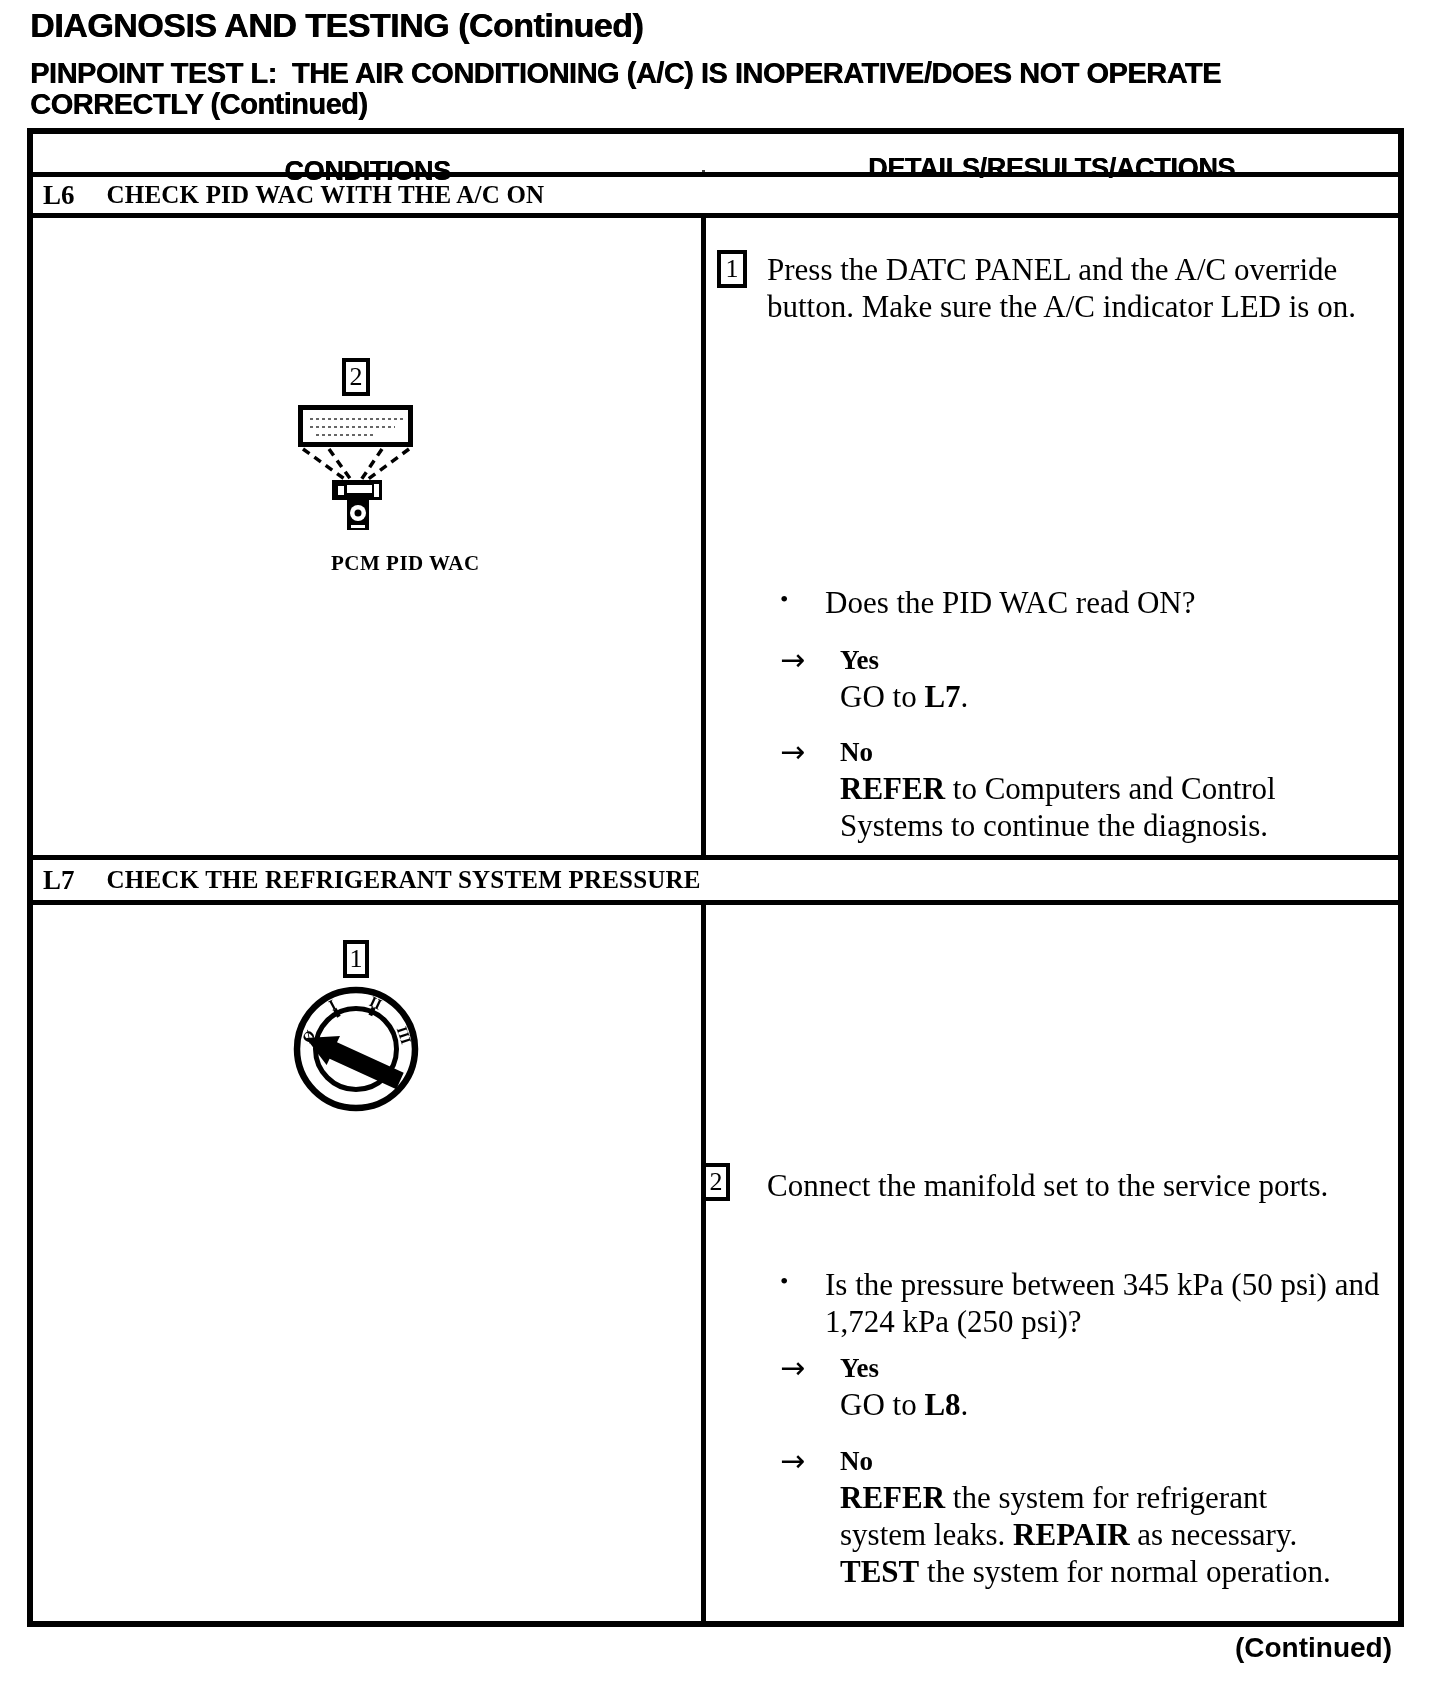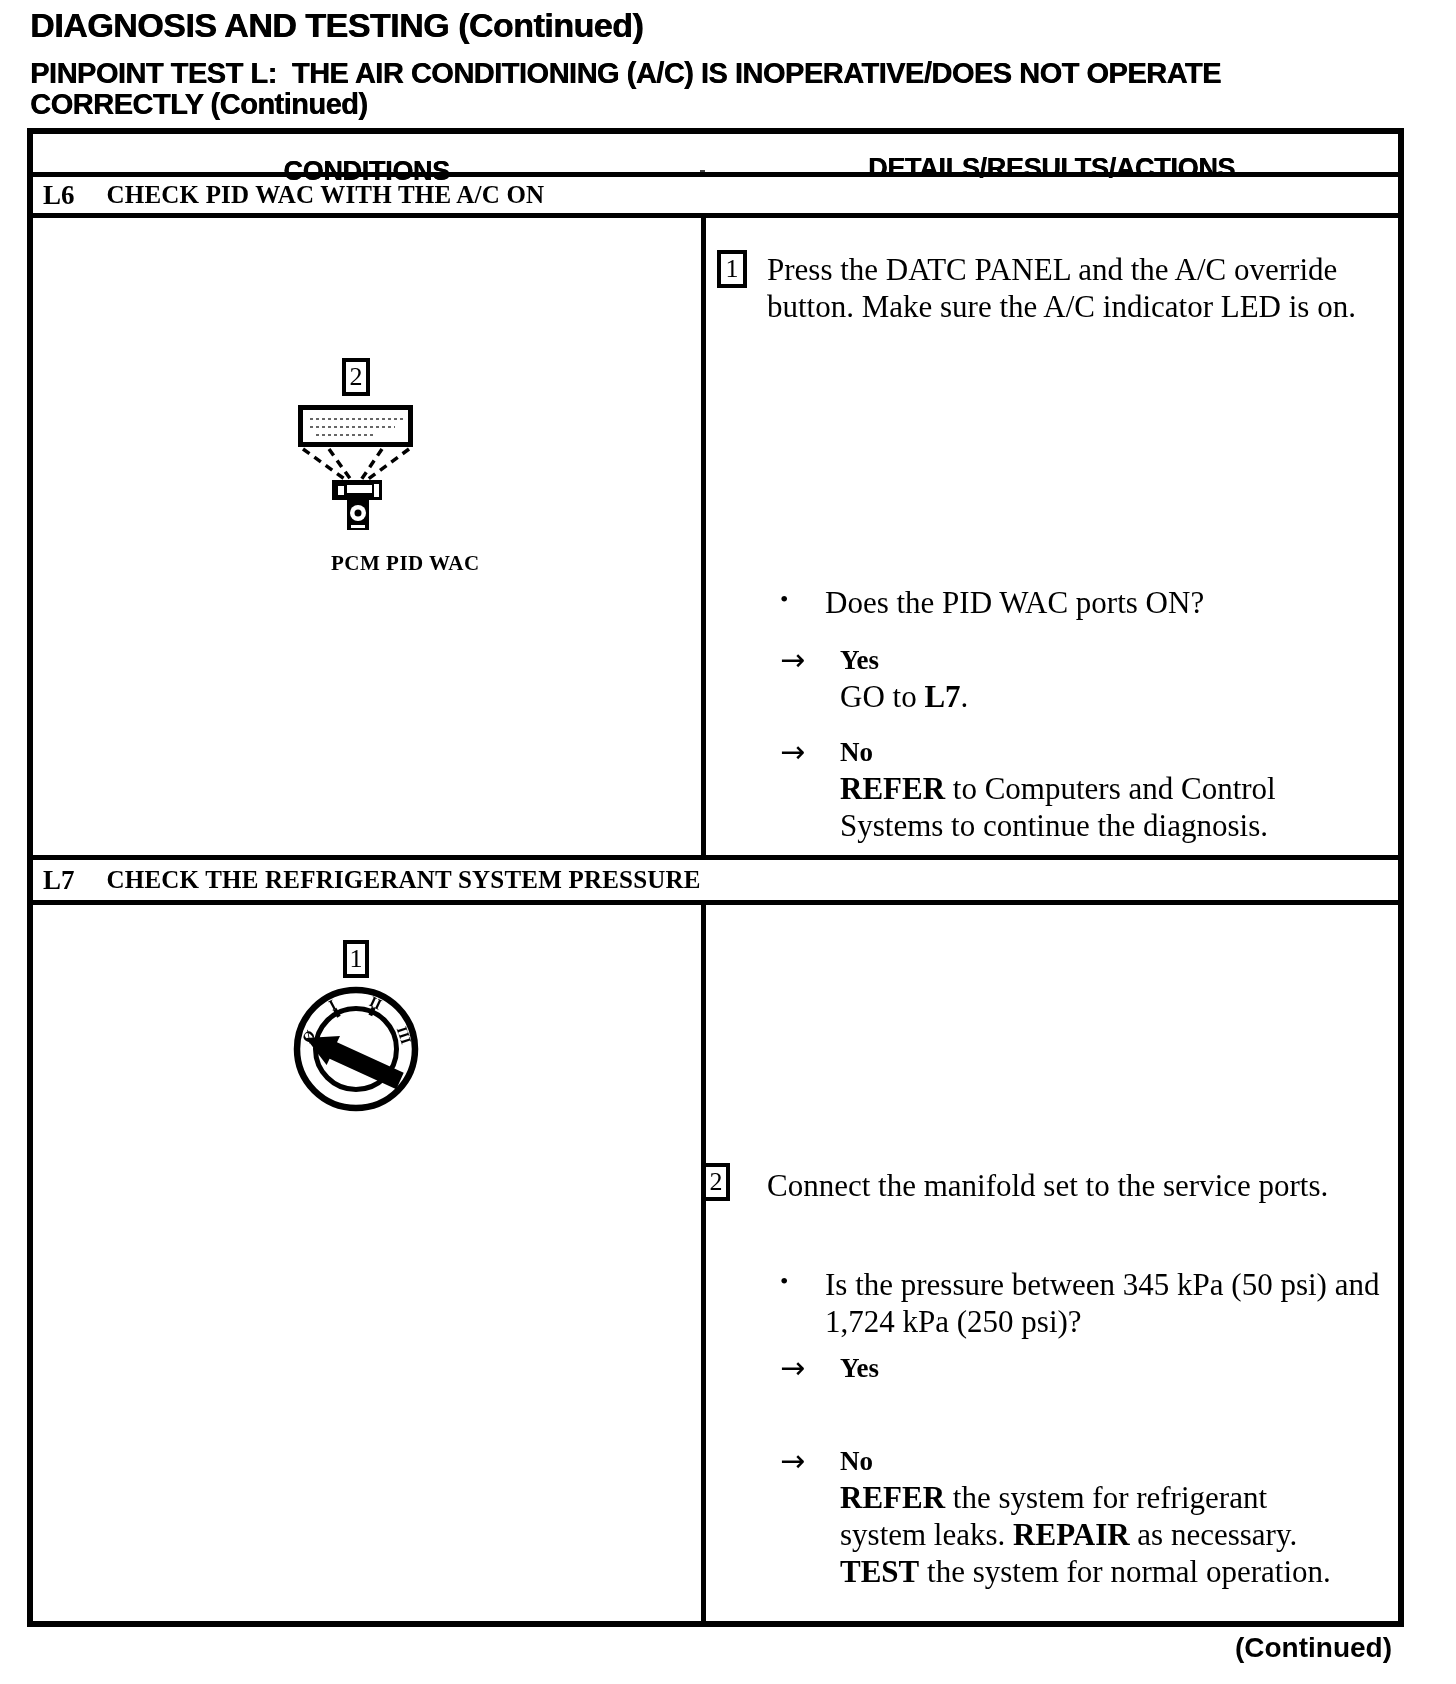--- a/index.html
+++ b/index.html
@@ -7,21 +7,21 @@
        font-family:"Liberation Serif",serif;}
   .abs{position:absolute;}
   .sans{font-family:"Liberation Sans",sans-serif;}
   .h1{font-size:34px;font-weight:700;letter-spacing:-0.5px;text-shadow:0.6px 0 0 #000;}
   .h2{font-size:29px;font-weight:700;letter-spacing:-0.5px;white-space:pre;text-shadow:0.5px 0 0 #000;}
   .tbl{left:27px;top:128px;width:1377px;height:1499px;border:6px solid #000;box-sizing:border-box;}
   .hdr-row{display:flex;height:38px;border-bottom:5px solid #000;}
   .hdr-cell{display:flex;align-items:center;justify-content:center;
             font-family:"Liberation Sans",sans-serif;font-size:27px;font-weight:700;
             letter-spacing:-0.3px;text-shadow:0.5px 0 0 #000;box-sizing:border-box;}
-  .hdr-left{width:672px;border-right:5px solid #404040;margin-top:36px;}
+  .hdr-left{width:672px;border-right:3px solid #404040;margin-top:36px;}
   .hdr-right{flex:1;margin-top:30px;}
   .title-row{height:36px;border-bottom:5px solid #000;display:flex;align-items:center;
              padding-left:10px;box-sizing:content-box;}
   .step-id{font-size:27px;font-weight:700;}
   .step-title{font-size:25px;font-weight:700;margin-left:32px;letter-spacing:0.2px;}
   .content-row{position:relative;}
   .row-l6{height:637px;border-bottom:5px solid #000;}
   .row-l7{height:716px;}
   .vdiv{position:absolute;top:0;bottom:0;width:5px;background:#000;left:668px;}
   .body-txt{font-size:31px;line-height:37px;}
@@ -84,21 +84,21 @@
       </g>
     </svg>
     <div class="abs caption" style="left:254px;top:333px;margin-left:44px;">PCM PID WAC</div>
 
     <div class="abs callout" style="left:684px;top:32px;width:30px;height:38px;">
       <span>1</span>
     </div>
     <div class="abs body-txt" style="left:734px;top:33px;width:600px;">Press the DATC PANEL and the A/C override button. Make sure the A/C indicator LED is on.</div>
 
     <span class="abs bullet" style="left:747px;top:368px;">•</span>
-    <div class="abs body-txt" style="left:792px;top:366px;width:580px;">Does the PID WAC ports ON?</div>
+    <div class="abs body-txt" style="left:792px;top:366px;width:580px;">Does the PID WAC read ON?</div>
 
     <span class="abs arrow" style="left:747px;top:432px;">→</span>
     <div class="abs ynlabel" style="left:807px;top:427px;">Yes</div>
     <div class="abs body-txt" style="left:807px;top:460px;width:560px;"><span>GO to </span><b>L7</b><span>.</span></div>
 
     <span class="abs arrow" style="left:747px;top:524px;">→</span>
     <div class="abs ynlabel" style="left:807px;top:519px;">No</div>
     <div class="abs body-txt" style="left:807px;top:552px;width:510px;"><b>REFER</b><span> to Computers and Control Systems to continue the diagnosis.</span></div>
   </div>
 
@@ -132,20 +132,21 @@
     <div class="abs callout" style="left:669px;top:258px;width:28px;height:38px;">
       <span>2</span>
     </div>
     <div class="abs body-txt" style="left:734px;top:262px;width:600px;">Connect the manifold set to the service ports.</div>
 
     <span class="abs bullet" style="left:747px;top:363px;">•</span>
     <div class="abs body-txt" style="left:792px;top:361px;width:560px;">Is the pressure between 345 kPa (50 psi) and 1,724 kPa (250 psi)?</div>
 
     <span class="abs arrow" style="left:747px;top:453px;">→</span>
     <div class="abs ynlabel" style="left:807px;top:448px;">Yes</div>
+    <div class="abs body-txt" style="left:807px;top:481px;width:560px;"><span>GO to </span><b>L8</b><span>.</span></div>
 
     <span class="abs arrow" style="left:747px;top:546px;">→</span>
     <div class="abs ynlabel" style="left:807px;top:541px;">No</div>
     <div class="abs body-txt" style="left:807px;top:574px;width:505px;"><b>REFER</b><span> the system for refrigerant system leaks. </span><b>REPAIR</b><span> as necessary. </span><b>TEST</b><span> the system for normal operation.</span></div>
   </div>
 </div>
 
 <div class="abs continued" style="right:64px;top:1632px;">(Continued)</div>
 
 </body></html>

